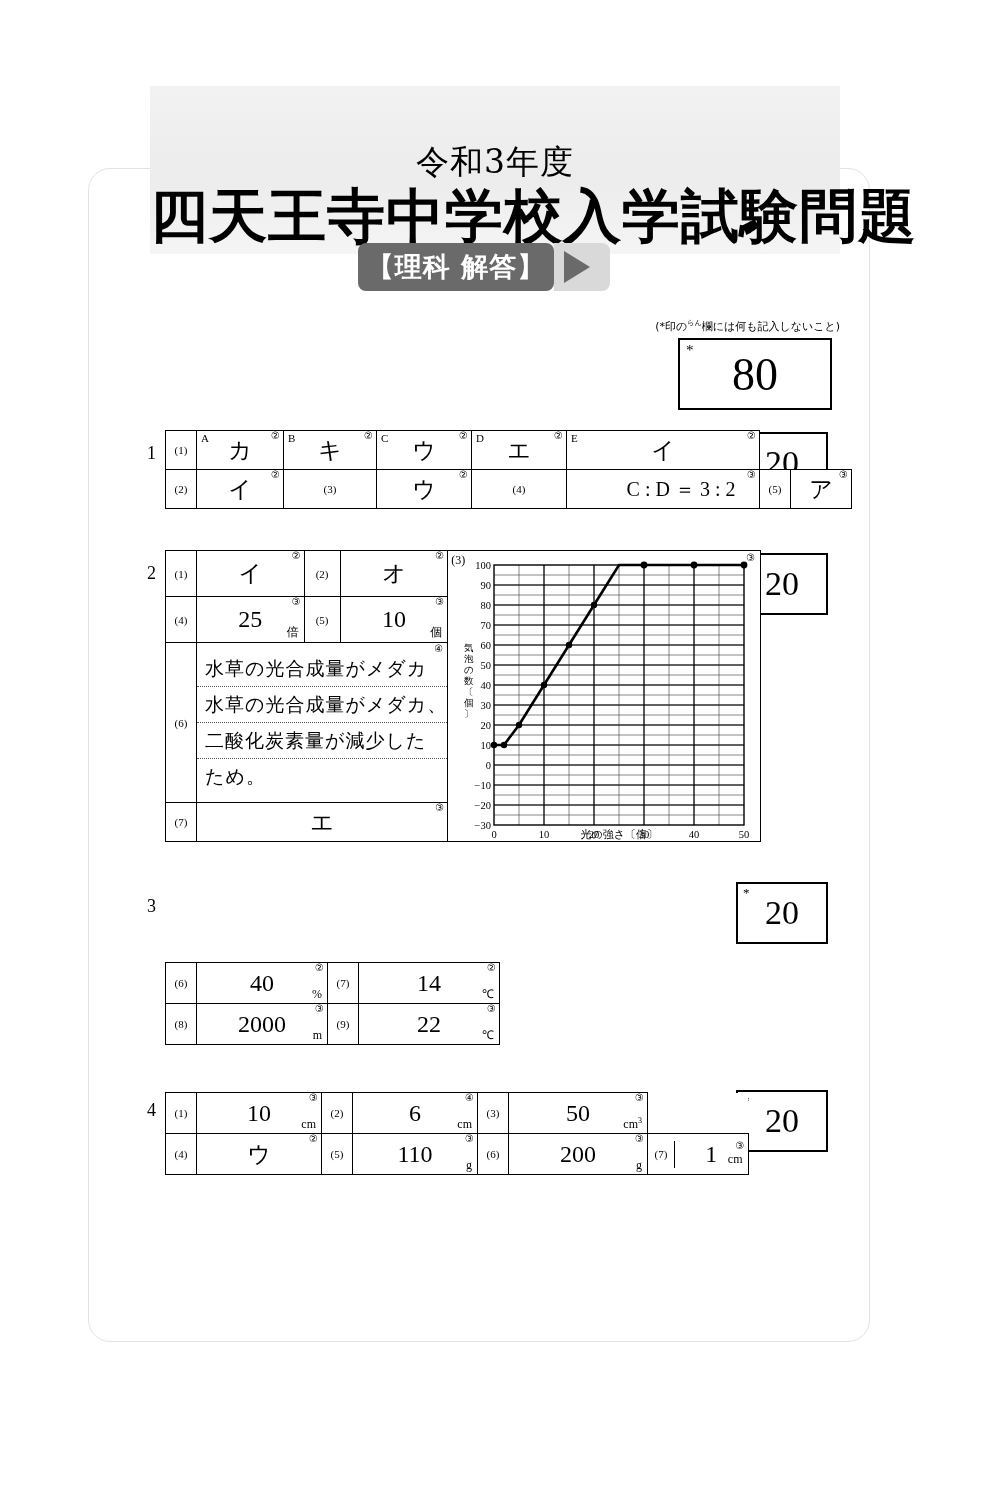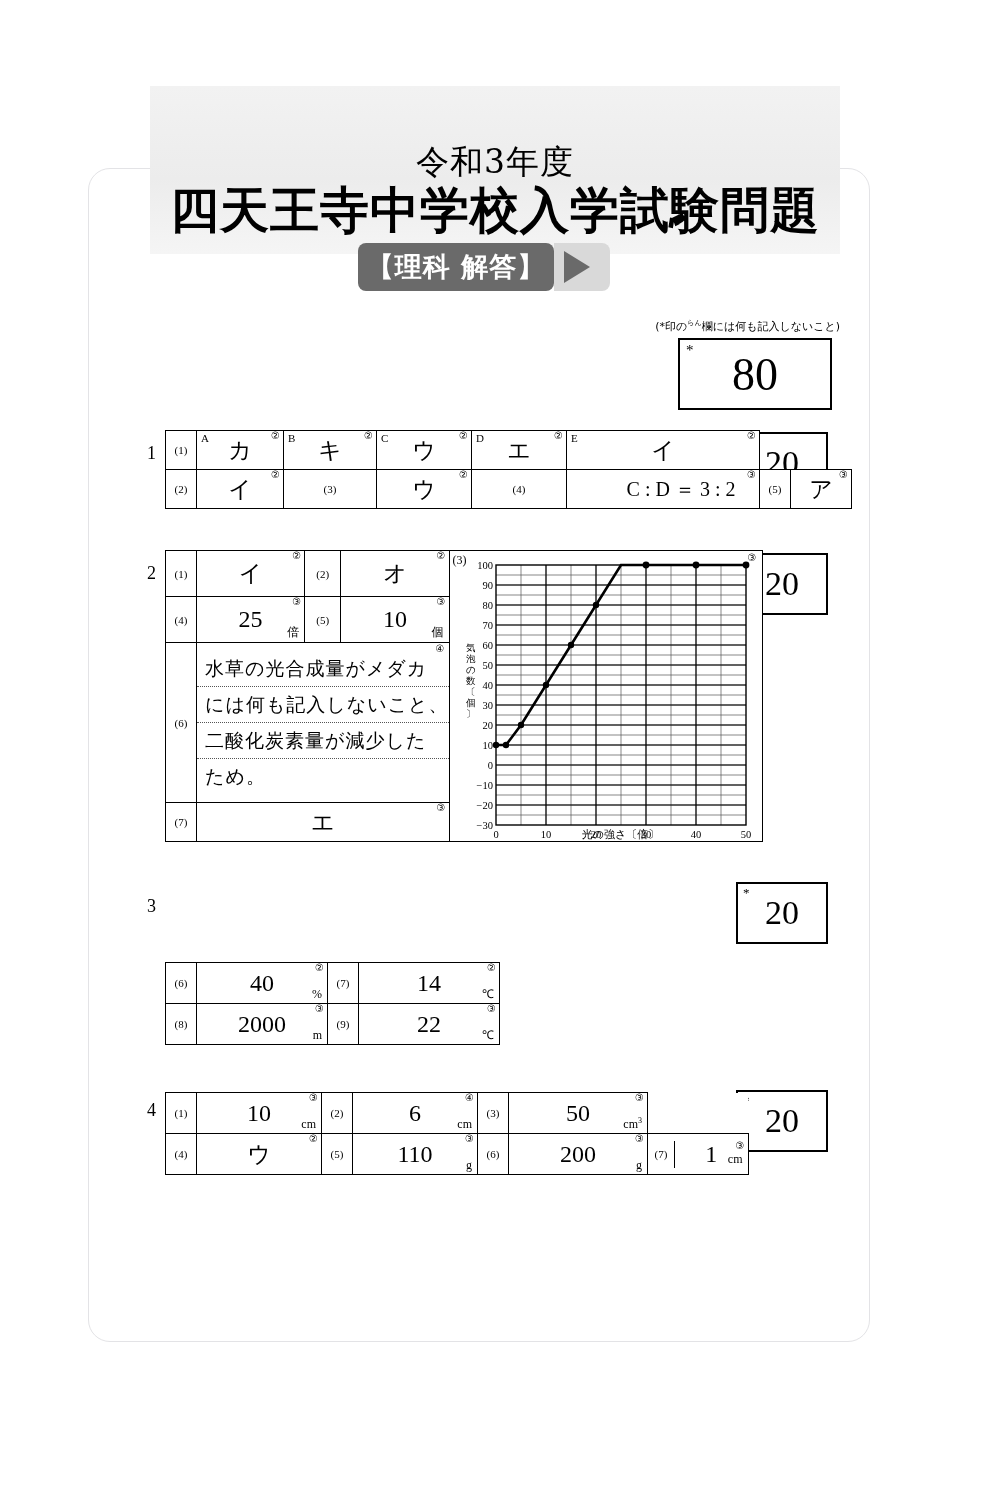--- a/index.html
+++ b/index.html
@@ -20,21 +20,21 @@
     position:absolute;left:150px;top:86px;width:690px;height:168px;
     background:linear-gradient(180deg,#f2f2f2 0%,#ececec 55%,#f5f5f5 100%);
   }
   .hdr-year{
     position:absolute;left:150px;top:140px;width:690px;
     text-align:center;font-size:33px;letter-spacing:1px;
     font-family:"DejaVu Serif",serif;
   }
   .hdr-title{
     position:absolute;left:150px;top:178px;width:690px;
-    text-align:center;font-size:49px;font-weight:bold;letter-spacing:1px;
+    text-align:center;font-size:58px;font-weight:bold;letter-spacing:1px;
     font-family:"DejaVu Sans","Liberation Sans",sans-serif;
     white-space:nowrap;
   }
   .banner-wrap{position:absolute;left:358px;top:243px;width:250px;height:56px;}
   .banner{
     position:absolute;left:0;top:0;width:196px;height:48px;
     background:#6a6a6a;border-radius:8px;
     color:#fff;font-size:27px;font-weight:bold;letter-spacing:1px;
     display:flex;align-items:center;justify-content:center;
     font-family:"DejaVu Serif",serif;
@@ -353,21 +353,21 @@
       <span>10</span>
       <span class="unit">個</span>
       <span class="pt">③</span>
     </td>
   </tr>
   <tr>
     <td class="lbl">(6)</td>
     <td class="essay" colspan="3">
       <span class="pt" style="top:1px;right:4px;z-index:2;">④</span>
       <div class="essay-line">水草の光合成量がメダカ</div>
-      <div class="essay-line">には何も記入しないこと、</div>
+      <div class="essay-line">水草の光合成量がメダカ、</div>
       <div class="essay-line">二酸化炭素量が減少した</div>
       <div class="essay-line">ため。</div>
     </td>
   </tr>
   <tr>
     <td class="lbl" style="height:38px;">(7)</td>
     <td class="ans" colspan="3">
       <span class="jp">エ</span>
       <span class="pt">③</span>
     </td>

